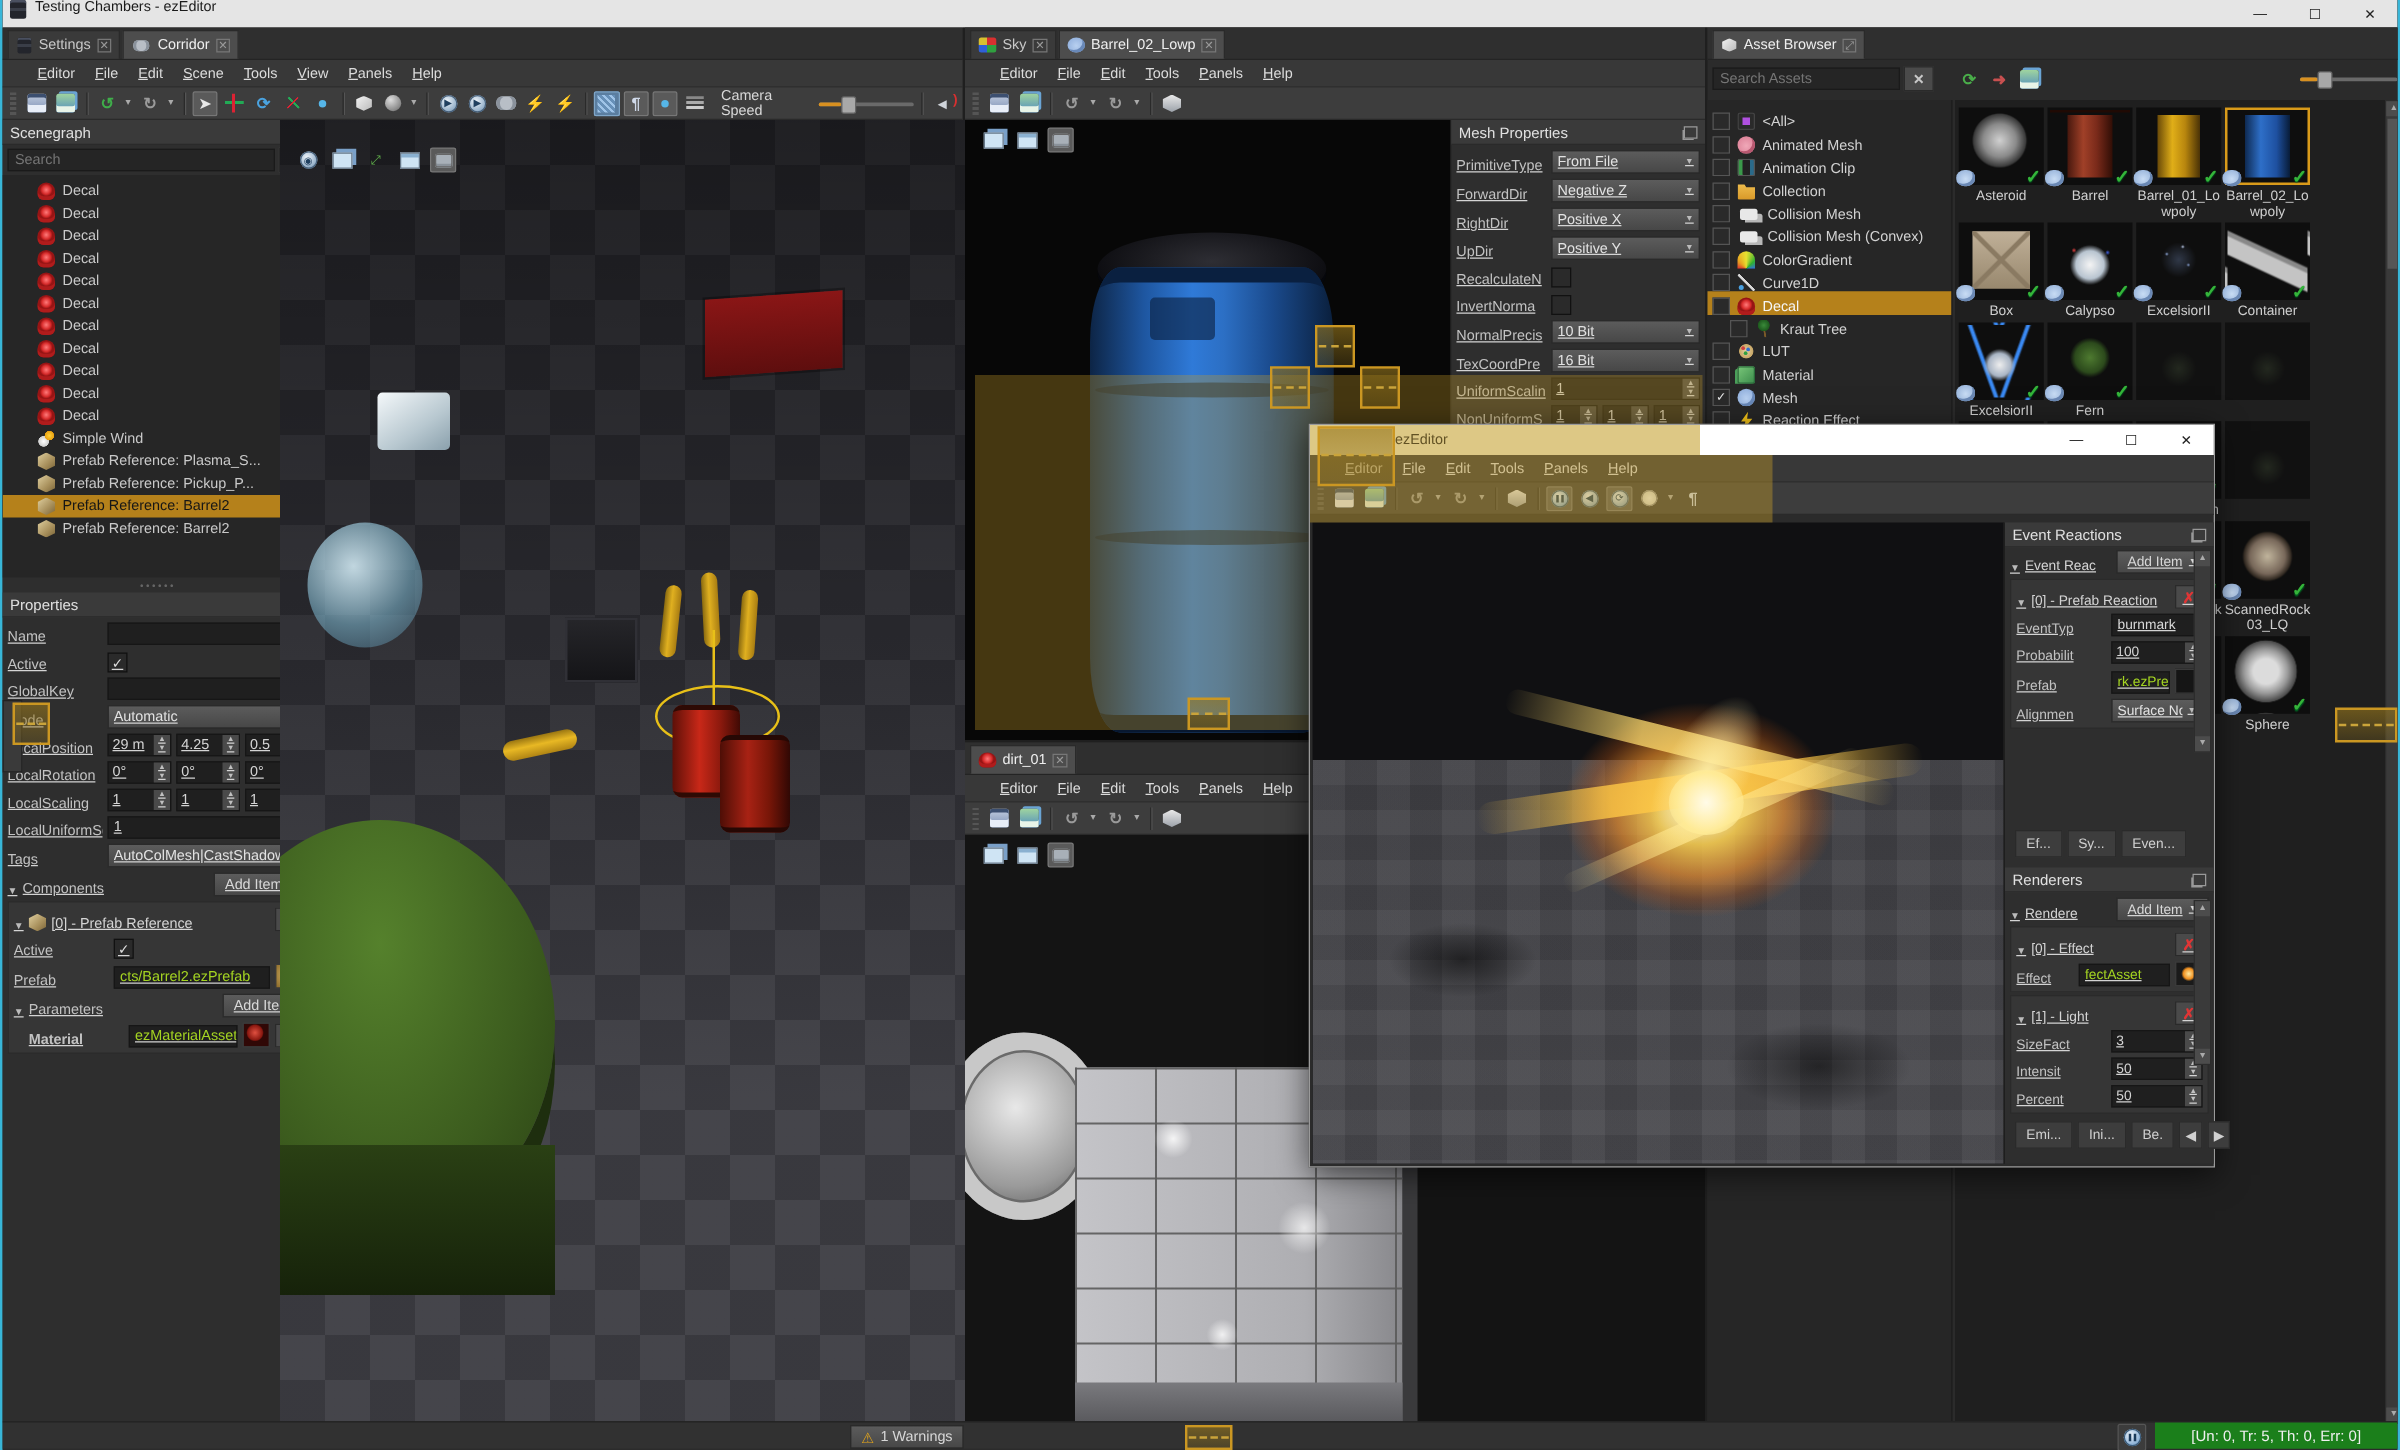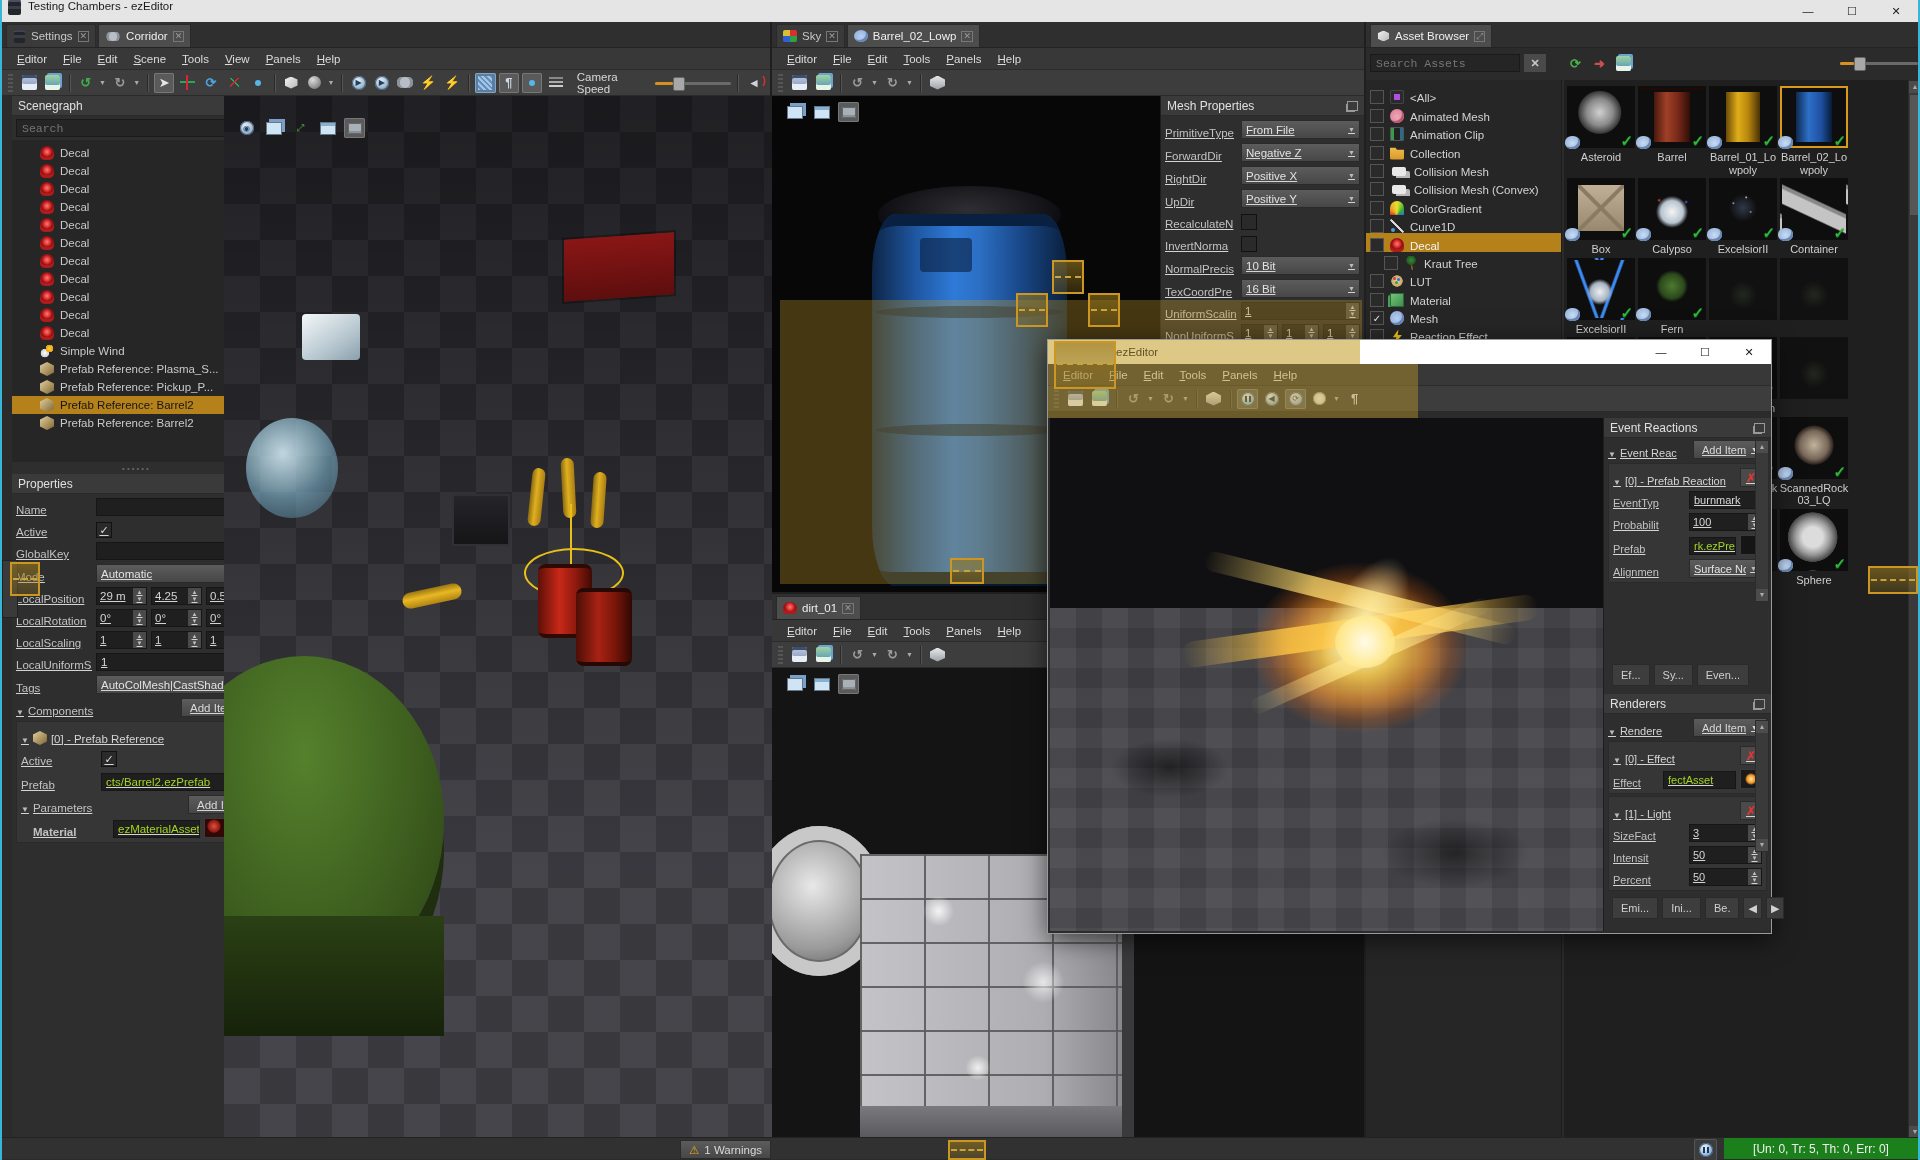--- a/index.html
+++ b/index.html
@@ -10,21 +10,21 @@
   
   #titlebar{left:0;top:0;width:100%;height:22px;background:#e5e5e5;color:#1a1a1a;display:flex;align-items:flex-start;}
   .ic-logo{width:13px;height:15px;margin:0 7px 0 6px;background:linear-gradient(#23252c 40%,#3a3e48 41% 60%,#23252c 61%);border-radius:2px;box-shadow:inset 0 2px 0 #4a5060;}
   .wbtns{margin-left:auto;display:flex;height:100%;}
   .wbtn{width:44px;height:100%;display:flex;align-items:center;justify-content:center;color:#222;font-size:11px;}
   
   .tabstrip{height:26px;background:#2f2f2f;display:flex;align-items:flex-end;padding-left:4px;border-bottom:1px solid #242424;box-sizing:border-box;}
   .dtab{height:22px;display:flex;align-items:center;gap:5px;padding:0 6px;background:#3a3a3a;color:#c8c8c8;margin-right:2px;border:1px solid #2a2a2a;border-bottom:none;}
   .dtab.active{background:#4d4d4d;color:#eee;}
   .tclose{font-size:9px;color:#9a9a9a;border:1px solid #777;padding:0 1px;line-height:9px;}
-  .menubar{height:22px;background:#383838;display:flex;align-items:center;gap:2px;padding-left:8px;border-bottom:1px solid #2c2c2c;box-sizing:border-box;}
+  .menubar{height:22px;background:#383838;display:flex;align-items:center;gap:2px;padding-left:21px;border-bottom:1px solid #2c2c2c;box-sizing:border-box;}
   .mi{padding:2px 7px;color:#dcdcdc;}
   .mi:first-letter{text-decoration:underline;}
   .toolbar{height:26px;background:#3d3d3d;display:flex;align-items:center;gap:3px;padding:0 6px;border-bottom:1px solid #2a2a2a;box-sizing:border-box;}
   .grip{width:5px;height:18px;background:repeating-linear-gradient(#555 0 2px,transparent 2px 4px);margin-right:3px;}
   .tb{width:21px;height:20px;border-radius:2px;display:flex;align-items:center;justify-content:center;font-size:13px;background:transparent;position:relative;}
   .tb.pressed{background:#5a5a5a;box-shadow:inset 0 0 0 1px #777;}
   .tb.bluebg{background:#5b7ea0;box-shadow:inset 0 0 0 1px #7fa6c8;}
   .sep{width:1px;height:18px;background:#2a2a2a;margin:0 3px;box-shadow:1px 0 0 #555;}
   .ddar{font-size:7px;color:#aaa;width:8px;}
   .g-save{width:15px;height:15px;background:linear-gradient(#c2cde0,#7c90b4);border-radius:2px;box-shadow:inset 0 -6px 0 #e8eef8,inset 0 3px 0 #3c4f70;}
@@ -56,21 +56,21 @@
   .slider{display:flex;align-items:center;position:relative;width:78px;height:16px;}
   .strack{position:absolute;left:0;right:0;top:7px;height:3px;background:#6a6a6a;border-radius:2px;}
   .sfill{position:absolute;left:0;top:7px;height:3px;background:#d89020;border-radius:2px;}
   .shandle{position:absolute;top:2px;width:10px;height:12px;background:#a8a8a8;border:1px solid #666;border-radius:2px;}
   .g-speaker{color:#cfd4da;font-size:12px;position:relative;}
   .g-speaker:after{content:")";color:#d83030;font-weight:bold;position:absolute;right:-2px;top:1px;font-size:11px;}
   
   .phdr{height:20px;background:#3a3a3a;display:flex;align-items:center;padding:0 6px;color:#e0e0e0;font-size:12px;border-bottom:1px solid #2a2a2a;box-sizing:border-box;}
   .float-ic{margin-left:auto;width:9px;height:8px;border:1px solid #999;box-shadow:-2px 2px 0 -1px #999;}
   .srow{height:24px;display:flex;align-items:center;gap:3px;padding:3px 4px;box-sizing:border-box;}
-  .sinput{flex:1;height:18px;background:#252525;border:1px solid #1a1a1a;color:#bbb;padding:0 5px;font-family:Liberation Mono, monospace;font-size:11.5px;box-sizing:border-box;}
+  .sinput{flex:1;height:18px;background:#252525;border:1px solid #1a1a1a;color:#bbb;padding:0 5px;font-family:Liberation Sans, sans-serif;font-size:11.5px;box-sizing:border-box;}
   .xbtn{width:22px;height:18px;background:#4a4a4a;border:1px solid #2a2a2a;color:#c8c8c8;display:flex;align-items:center;justify-content:center;font-size:11px;font-weight:bold;}
   .trow{height:18px;display:flex;align-items:center;gap:6px;padding-left:28px;color:#c9c9c9;white-space:nowrap;overflow:hidden;}
   .trow.sel{background:#b5811b;color:#161616;}
   .ti{width:14px;height:14px;flex:0 0 14px;display:inline-block;border-radius:2px;}
   .arow{height:18.4px;display:flex;align-items:flex-end;gap:6px;padding-left:4px;color:#d2d2d2;white-space:nowrap;overflow:hidden;}
   .arow.asel{background:#b5811b;color:#f5f5f5;}
   .arow.ind .acb{margin-left:14px;}
   .acb{width:12px;height:12px;background:#2a2a2a;border:1px solid #555;flex:0 0 12px;font-size:10px;color:#e8e8e8;display:flex;align-items:center;justify-content:center;}
   
   .ic-decal{background:radial-gradient(circle 5px at 50% 42%,#ff7a7a,#d82c2c 70%,#971414);border-radius:50% 50% 35% 35%;box-shadow:inset 0 -3px 0 #b01c1c;}
@@ -249,21 +249,21 @@
       <span style="margin-left:8px;color:#d8d8d8;">Camera Speed</span>
       <span class="slider">
         <span class="strack"></span>
           <span class="sfill" style="width:18px;"></span>
           <span class="shandle" style="left:18px;"></span>
       </span>
       <span class="sep"></span>
       <span class="tb g-speaker">◄</span>
     </div>
 
-    <div class="abs" style="left:10px;top:74px;width:250px;height:1041px;background:#2e2e2e;border-right:1px solid #1c1c1c;box-sizing:border-box;">
+    <div class="abs" style="left:0;top:74px;width:250px;height:1041px;background:#2e2e2e;border-right:1px solid #1c1c1c;box-sizing:border-box;">
       <div class="phdr">
         <span>Scenegraph</span>
         <span class="float-ic"></span>
       </div>
       <div class="srow">
         <input class="sinput" placeholder="Search" style="">
         <span class="xbtn">✕</span>
       </div>
       <div id="sg-tree" style="background:#262626;height:318px;overflow:hidden;padding-top:4px;">
           <div class="trow">

